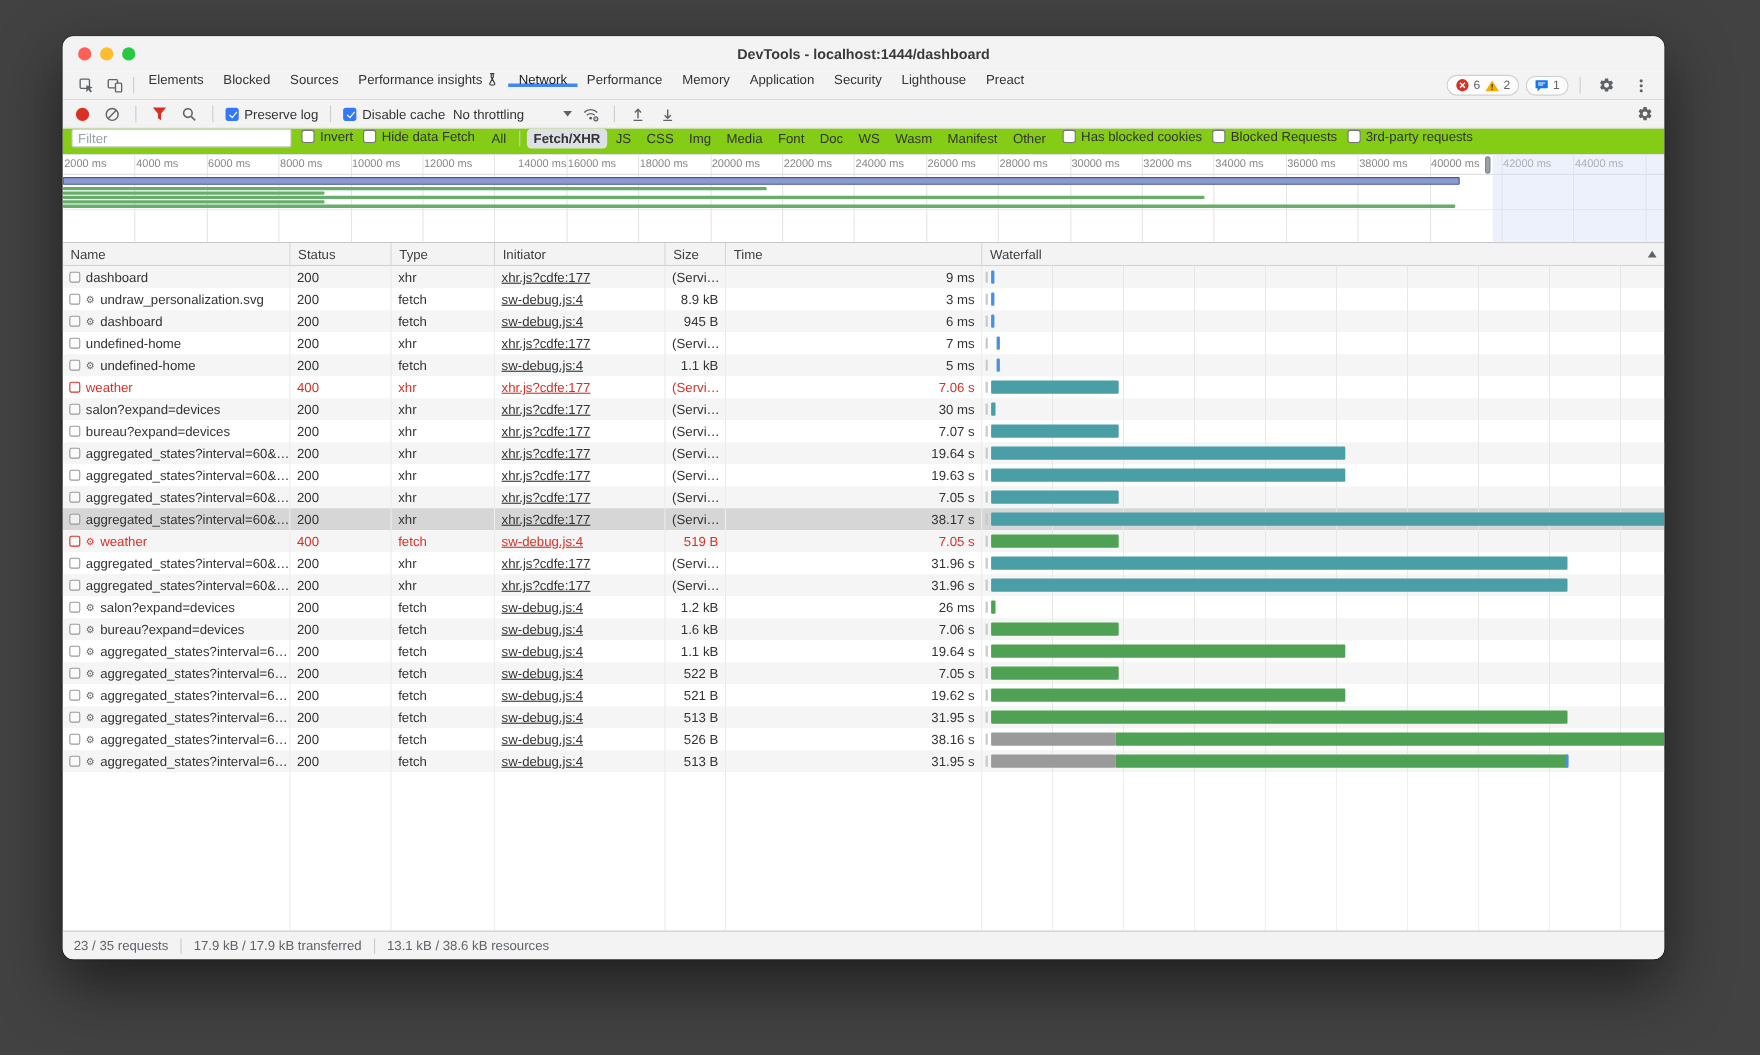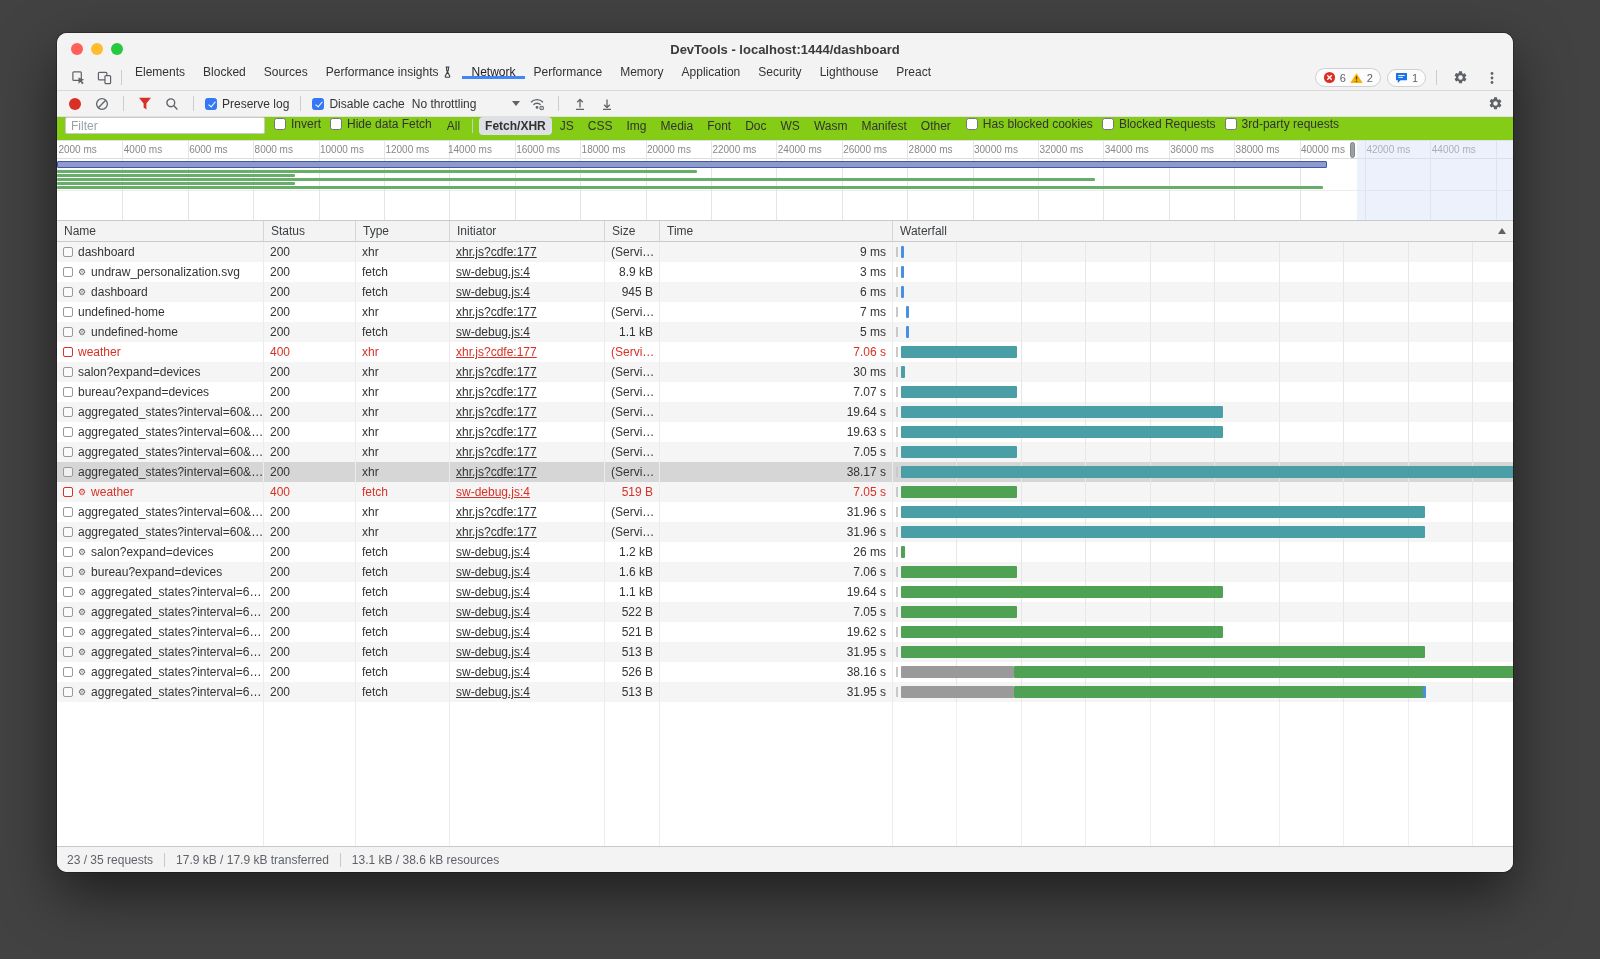--- a/index.html
+++ b/index.html
@@ -350,21 +350,21 @@
       <div class="ov-grid" style="left: 1242.6px;"></div>
       <div class="ov-grid" style="left: 1308px;"></div>
       <div class="ov-grid" style="left: 1373.4px;"></div>
       <div class="ov-grid" style="left: 1438.8px;"></div>
       <span class="ov-label" style="left: 1.4px;">2000 ms</span>
       <span class="ov-label" style="left: 66.8px;">4000 ms</span>
       <span class="ov-label" style="left: 132.2px;">6000 ms</span>
       <span class="ov-label" style="left: 197.6px;">8000 ms</span>
       <span class="ov-label" style="left: 263px;">10000 ms</span>
       <span class="ov-label" style="left: 328.4px;">12000 ms</span>
-      <span class="ov-label" style="left: 391px;">14000 ms</span>
+      <span class="ov-label" style="left: 414px;">14000 ms</span>
       <span class="ov-label" style="left: 459.2px;">16000 ms</span>
       <span class="ov-label" style="left: 524.6px;">18000 ms</span>
       <span class="ov-label" style="left: 590px;">20000 ms</span>
       <span class="ov-label" style="left: 655.4px;">22000 ms</span>
       <span class="ov-label" style="left: 720.8px;">24000 ms</span>
       <span class="ov-label" style="left: 786.2px;">26000 ms</span>
       <span class="ov-label" style="left: 851.6px;">28000 ms</span>
       <span class="ov-label" style="left: 917px;">30000 ms</span>
       <span class="ov-label" style="left: 982.4px;">32000 ms</span>
       <span class="ov-label" style="left: 1047.8px;">34000 ms</span>

